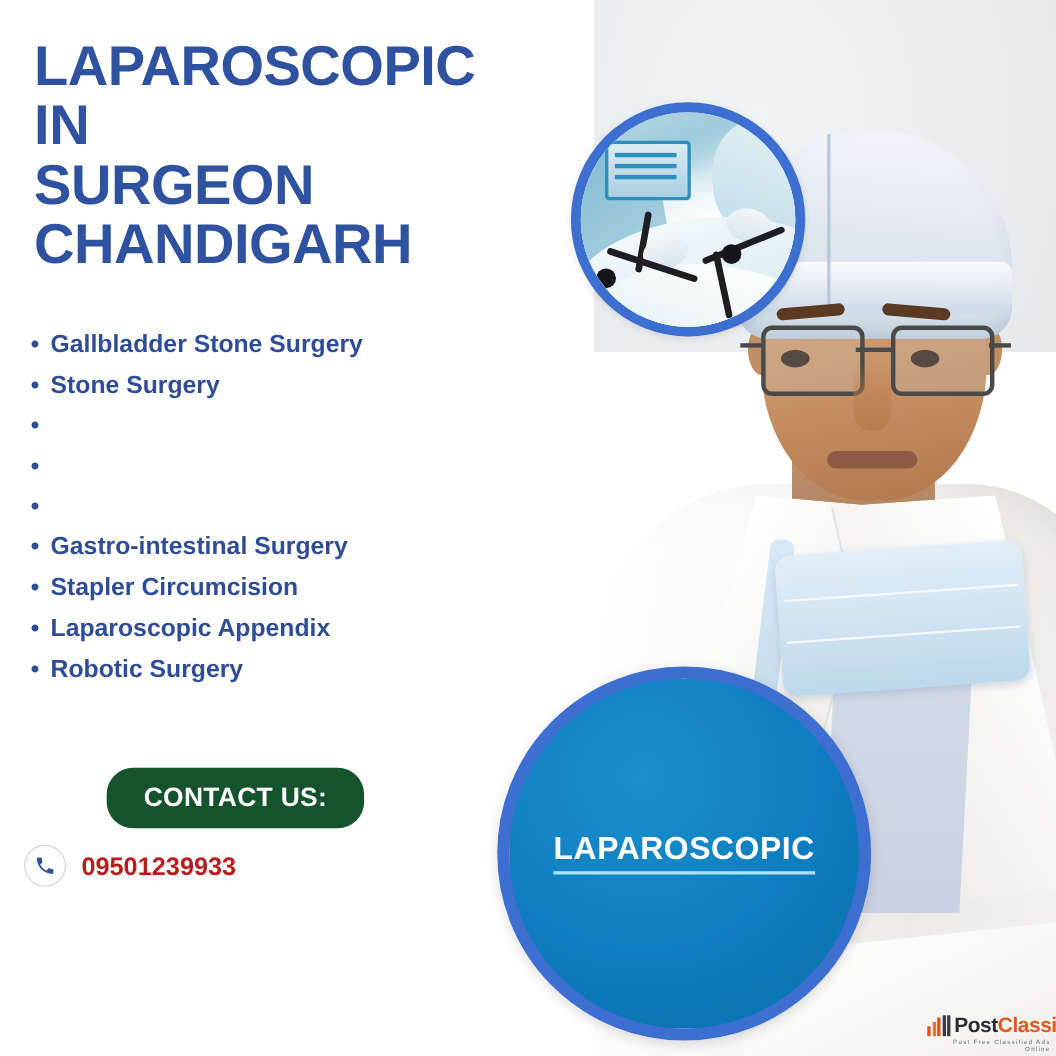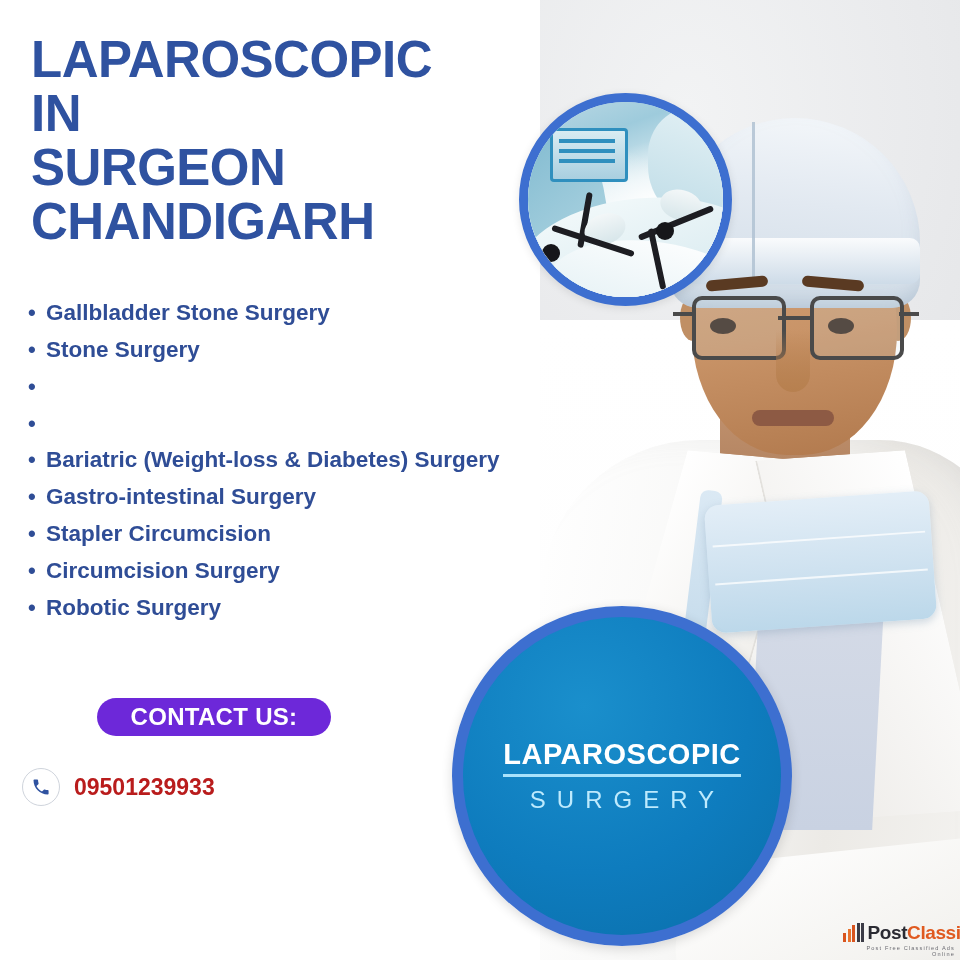--- a/index.html
+++ b/index.html
@@ -172,22 +172,22 @@
 
   .services{position:absolute;left:28px;top:302px;width:560px;}
   .service{
     display:flex;align-items:flex-start;
     color:#2f4d96;font-weight:bold;font-size:22.5px;line-height:1;
     margin-bottom:14.5px;
   }
   .bullet{width:18px;flex:0 0 18px;font-size:22px;line-height:1;color:#2f4d96;}
 
   .contact-pill{
-    position:absolute;left:97px;top:698px;width:234px;height:38px;
-    background:#6d28d9;border-radius:24px;
+    position:absolute;left:97px;top:698px;width:234px;height:55px;
+    background:#14532d;border-radius:24px;
     display:flex;align-items:center;justify-content:center;
     color:#ffffff;font-weight:bold;font-size:24px;letter-spacing:.3px;
   }
 
   .contact-row{position:absolute;display:flex;align-items:flex-start;}
   .c-phone{left:22px;top:768px;}
   .c-addr{left:22px;top:823px;}
   .c-icon{
     flex:0 0 36px;width:36px;height:36px;border-radius:50%;
     border:1.6px solid #cfd4dc;background:#fff;
@@ -263,21 +263,20 @@
       <div class="surg-hand h2"></div>
       <div class="surg-tool t1"></div>
       <div class="surg-tool t2"></div>
       <div class="surg-knob k1"></div>
       <div class="surg-knob k2"></div>
     </div>
   </div>
 
   <div class="badge">
     <div class="badge-line1">LAPAROSCOPIC</div>
-    <div class="badge-line2">SURGERY</div>
   </div>
 
   <div class="title">
     <div>LAPAROSCOPIC</div>
     <div>IN</div>
     <div>SURGEON</div>
     <div>CHANDIGARH</div>
   </div>
 
   <div class="services">
@@ -290,33 +289,32 @@
       <span>Stone Surgery</span>
     </div>
     <div class="service">
       <span class="bullet">•</span>
     </div>
     <div class="service">
       <span class="bullet">•</span>
     </div>
     <div class="service">
       <span class="bullet">•</span>
-      <span>Bariatric (Weight-loss &amp; Diabetes) Surgery</span>
     </div>
     <div class="service">
       <span class="bullet">•</span>
       <span>Gastro-intestinal Surgery</span>
     </div>
     <div class="service">
       <span class="bullet">•</span>
       <span>Stapler Circumcision</span>
     </div>
     <div class="service">
       <span class="bullet">•</span>
-      <span>Circumcision Surgery</span>
+      <span>Laparoscopic Appendix</span>
     </div>
     <div class="service">
       <span class="bullet">•</span>
       <span>Robotic Surgery</span>
     </div>
   </div>
 
   <div class="contact-pill">CONTACT US:</div>
 
   <div class="contact-row c-phone">

